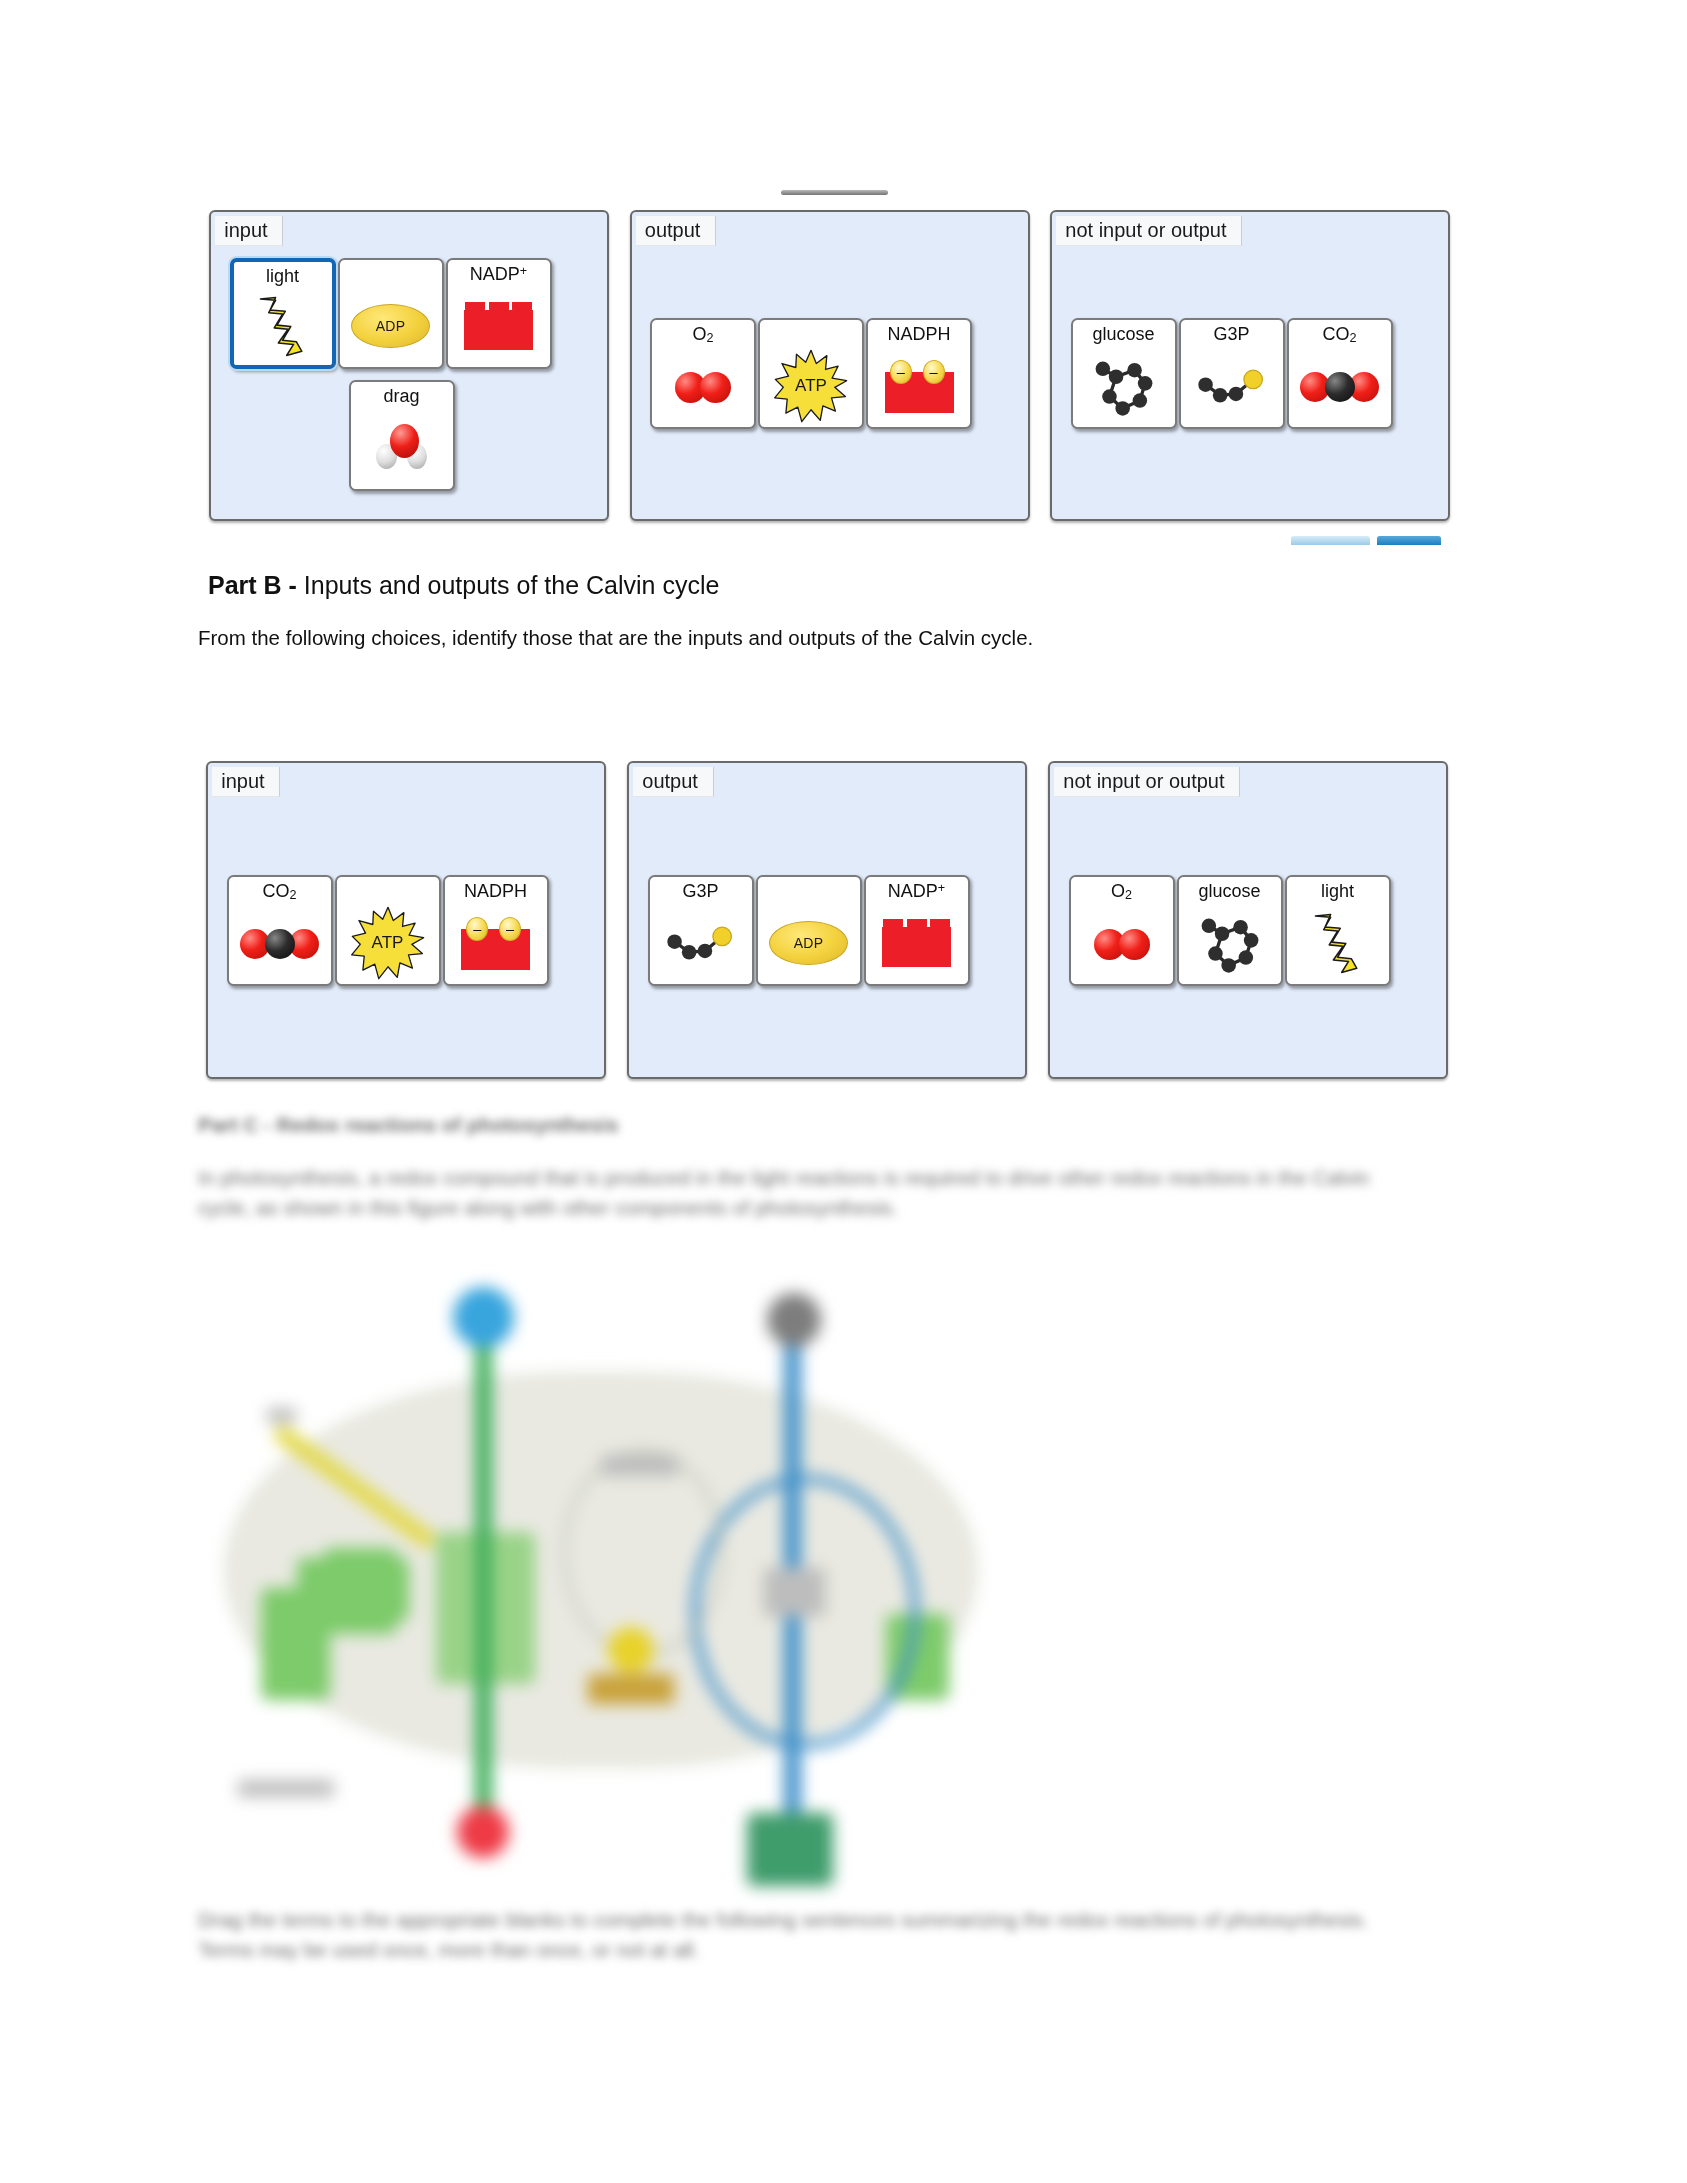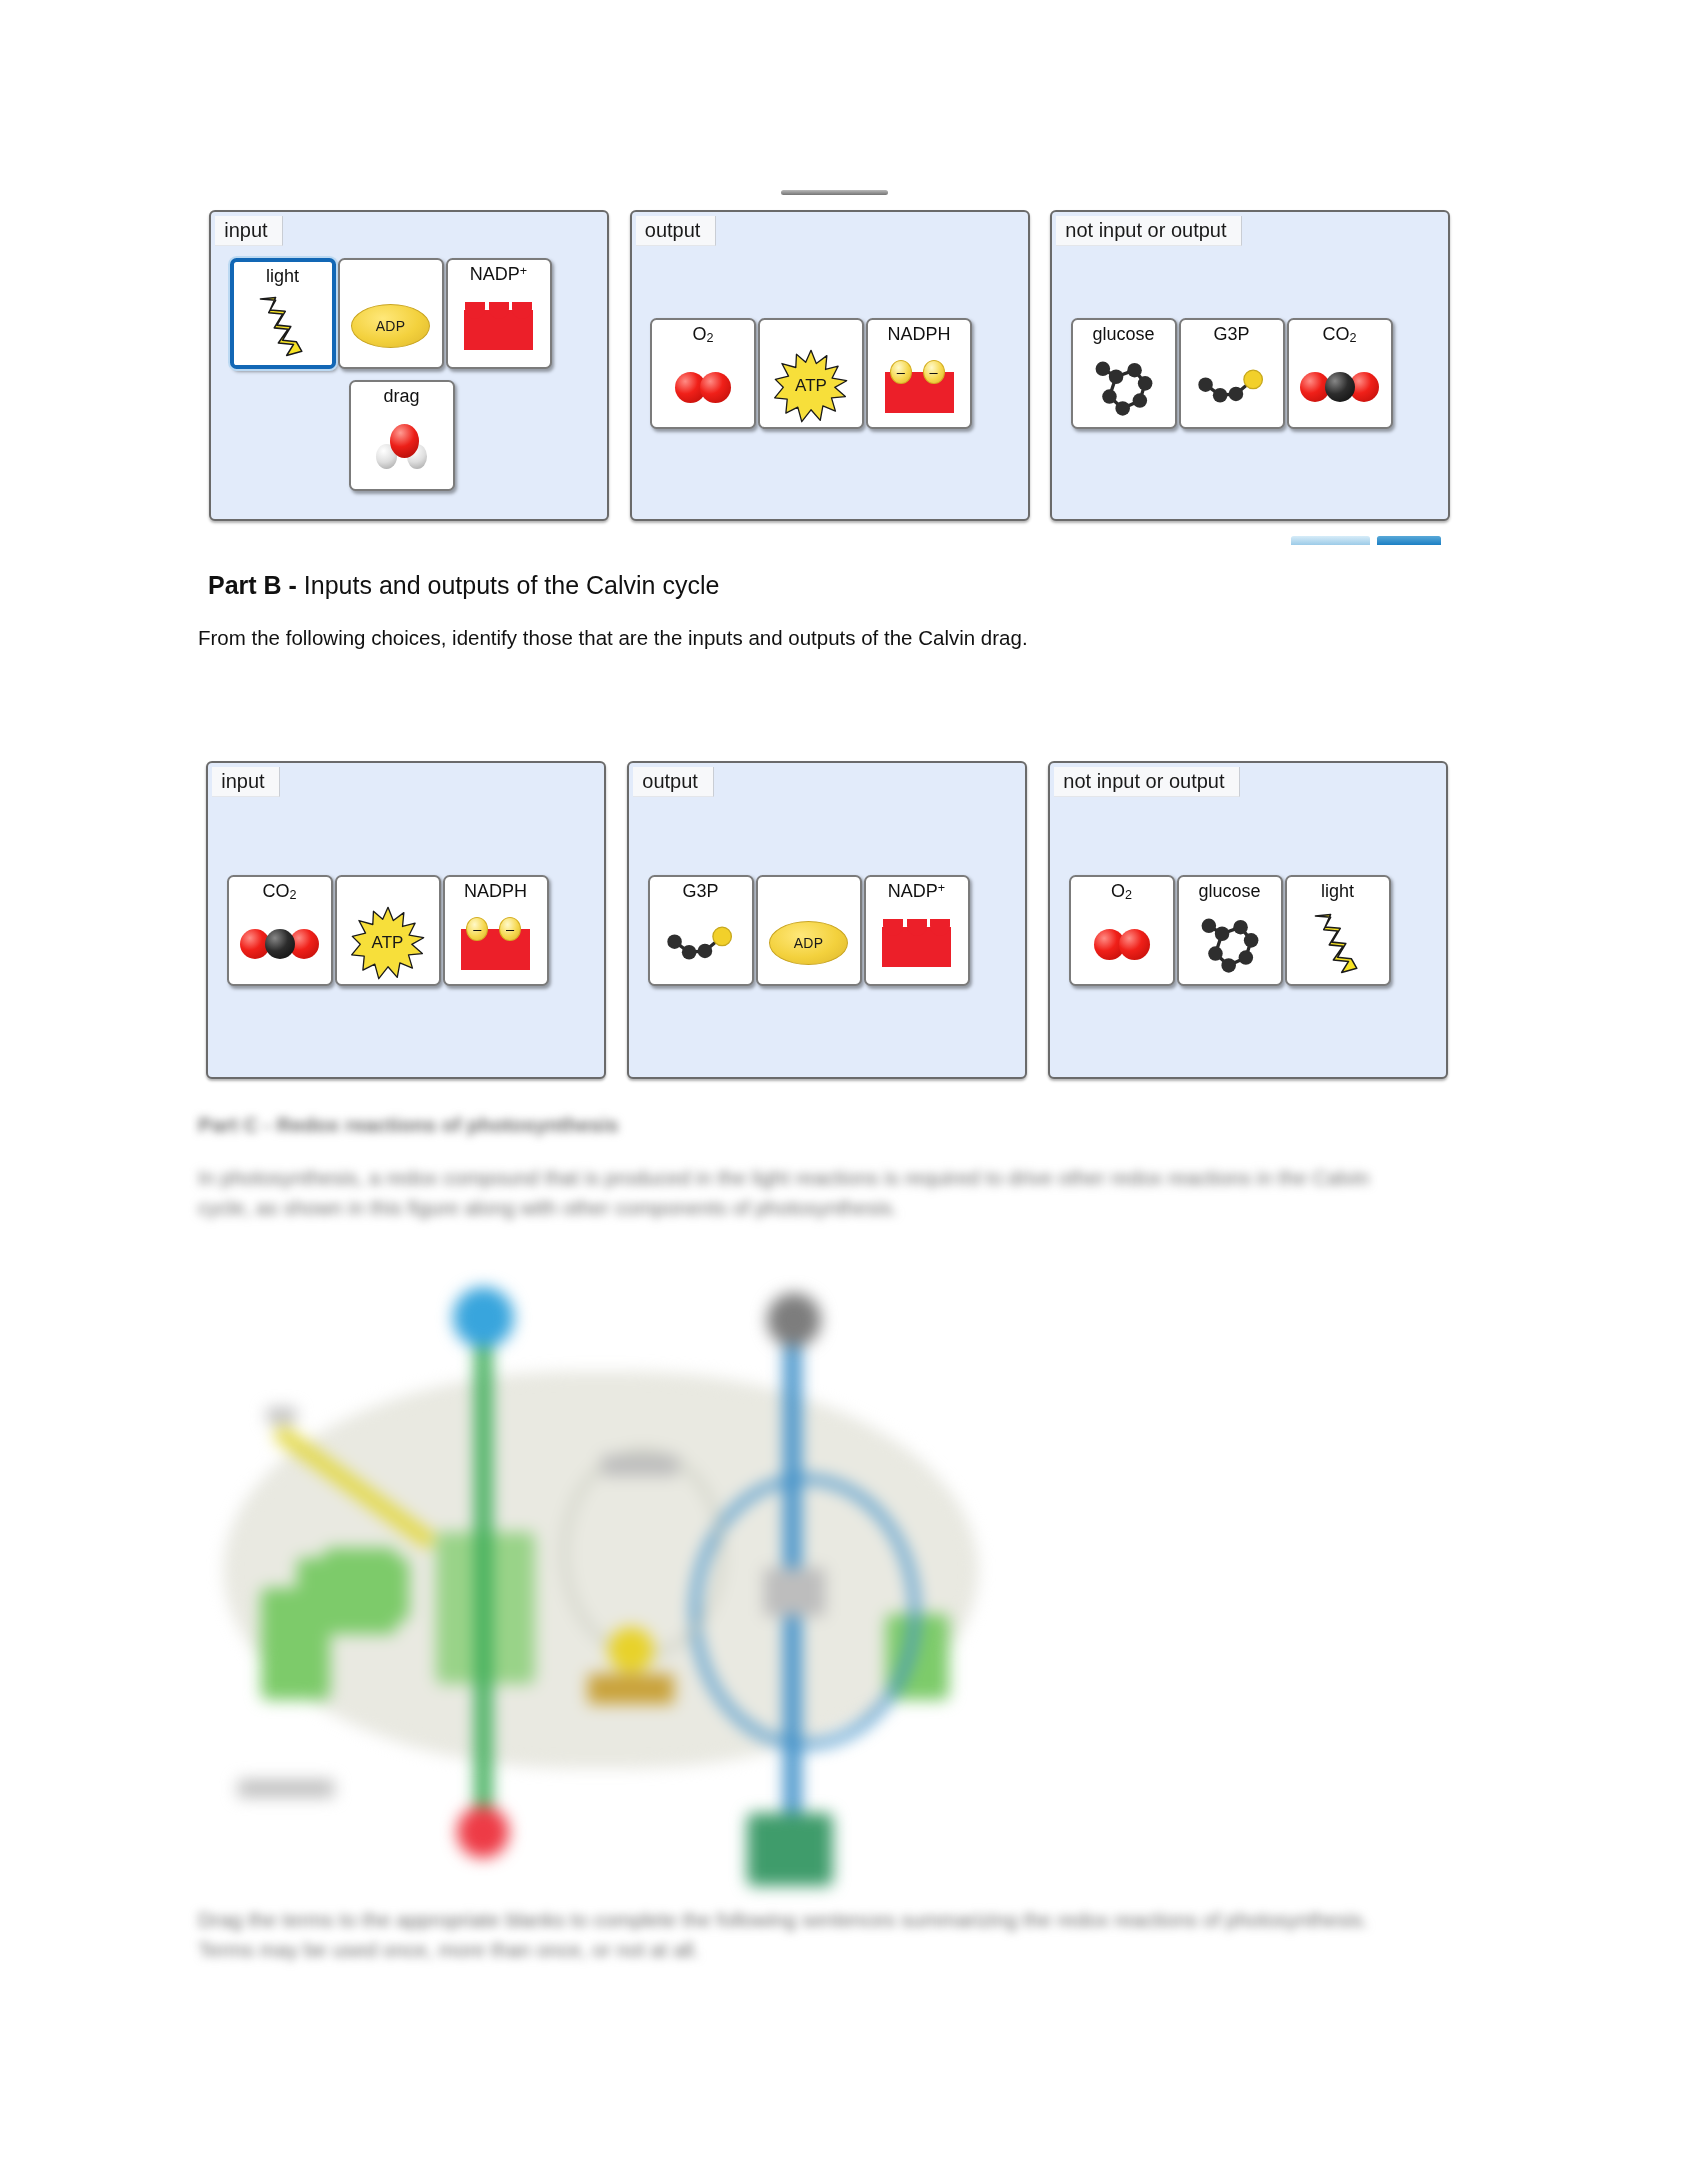--- a/index.html
+++ b/index.html
@@ -332,21 +332,21 @@
     </div>
   </div>
 
   <div class="btn-strip" style="left:1291px; top:536px; width:79px; height:9.3px; background:linear-gradient(#d7ecf8,#9ccbe8);"></div>
   <div class="btn-strip" style="left:1377px; top:536px; width:64px; height:9.3px; background:linear-gradient(#59a9d8,#1c7fc4);"></div>
 
   <div class="prose" style="left:188px; top:568px; width:1257px; font-size:25px;margin-left:20px;">
     <b>Part B -</b><span> Inputs and outputs of the Calvin cycle</span>
   </div>
 
-  <div class="prose" style="left:198px; top:623px; width:1257px;">From the following choices, identify those that are the inputs and outputs of the Calvin drag.</div>
+  <div class="prose" style="left:198px; top:623px; width:1257px;">From the following choices, identify those that are the inputs and outputs of the Calvin cycle.</div>
 
 
   <div class="bins-row" style="left:206px; top:761px;">
 
     <div class="bin" style="width:400px; height:318px;">
       <div class="bin-label">input</div>
       <div class="bin-items" style="top:112px; left:18.5px; width:370px;">
 
         <div class="card" style="width:106px;height:111px;">
           <div class="card-label"><span>CO</span><sub>2</sub></div>

